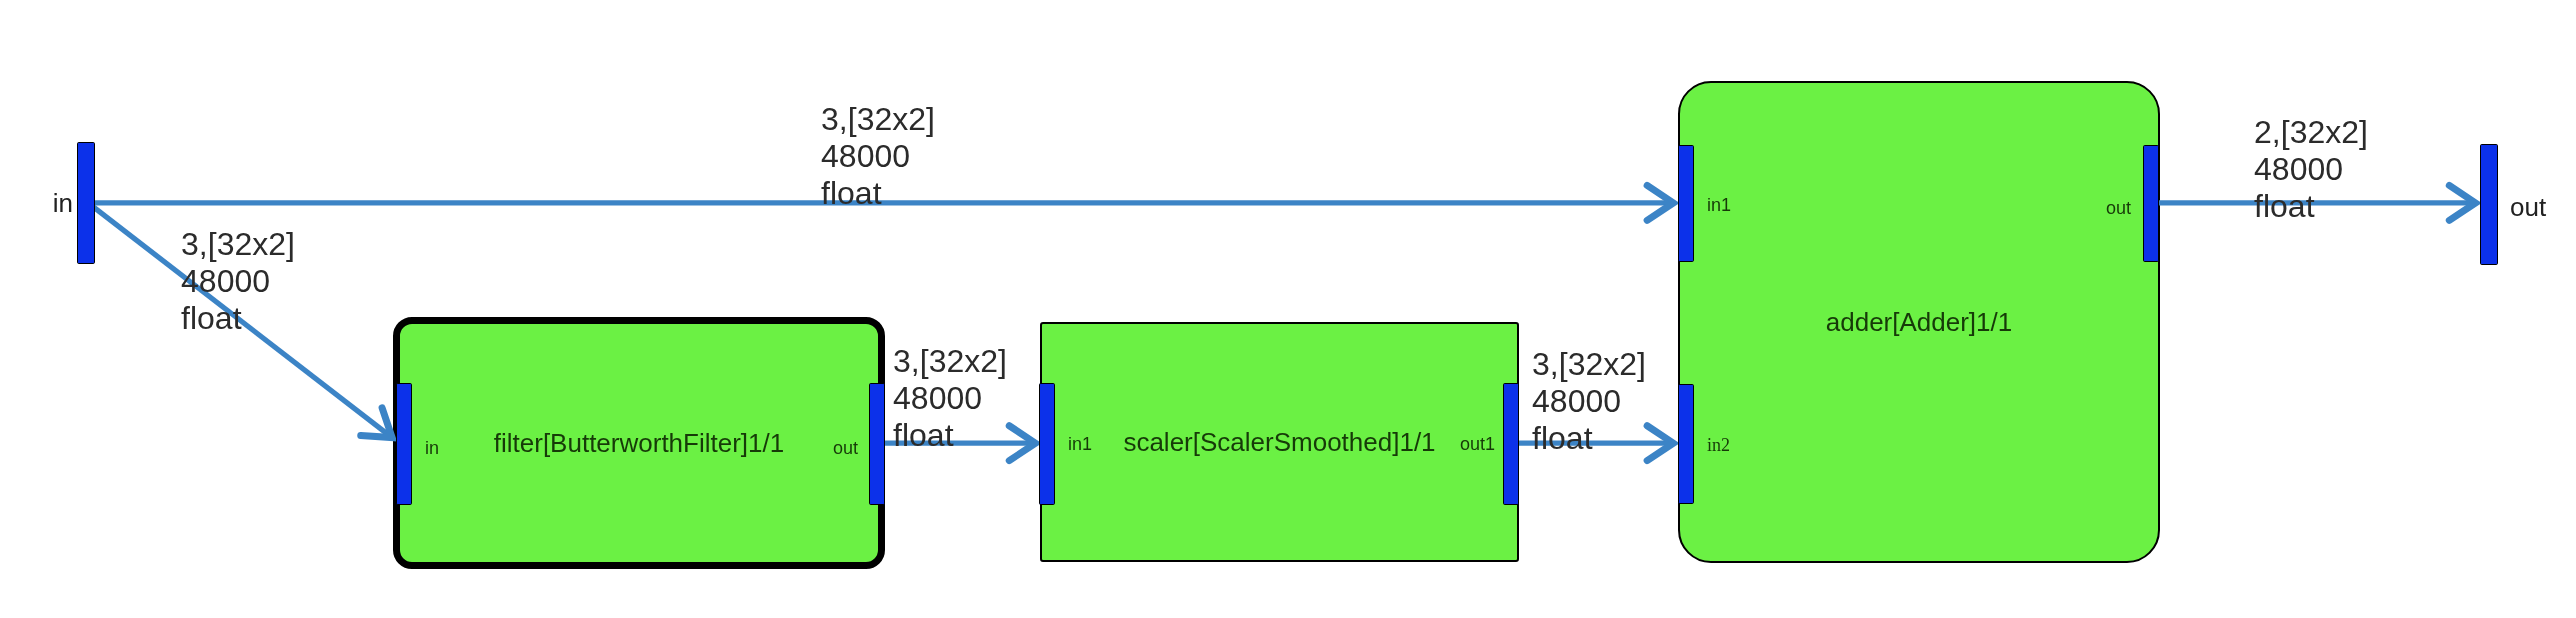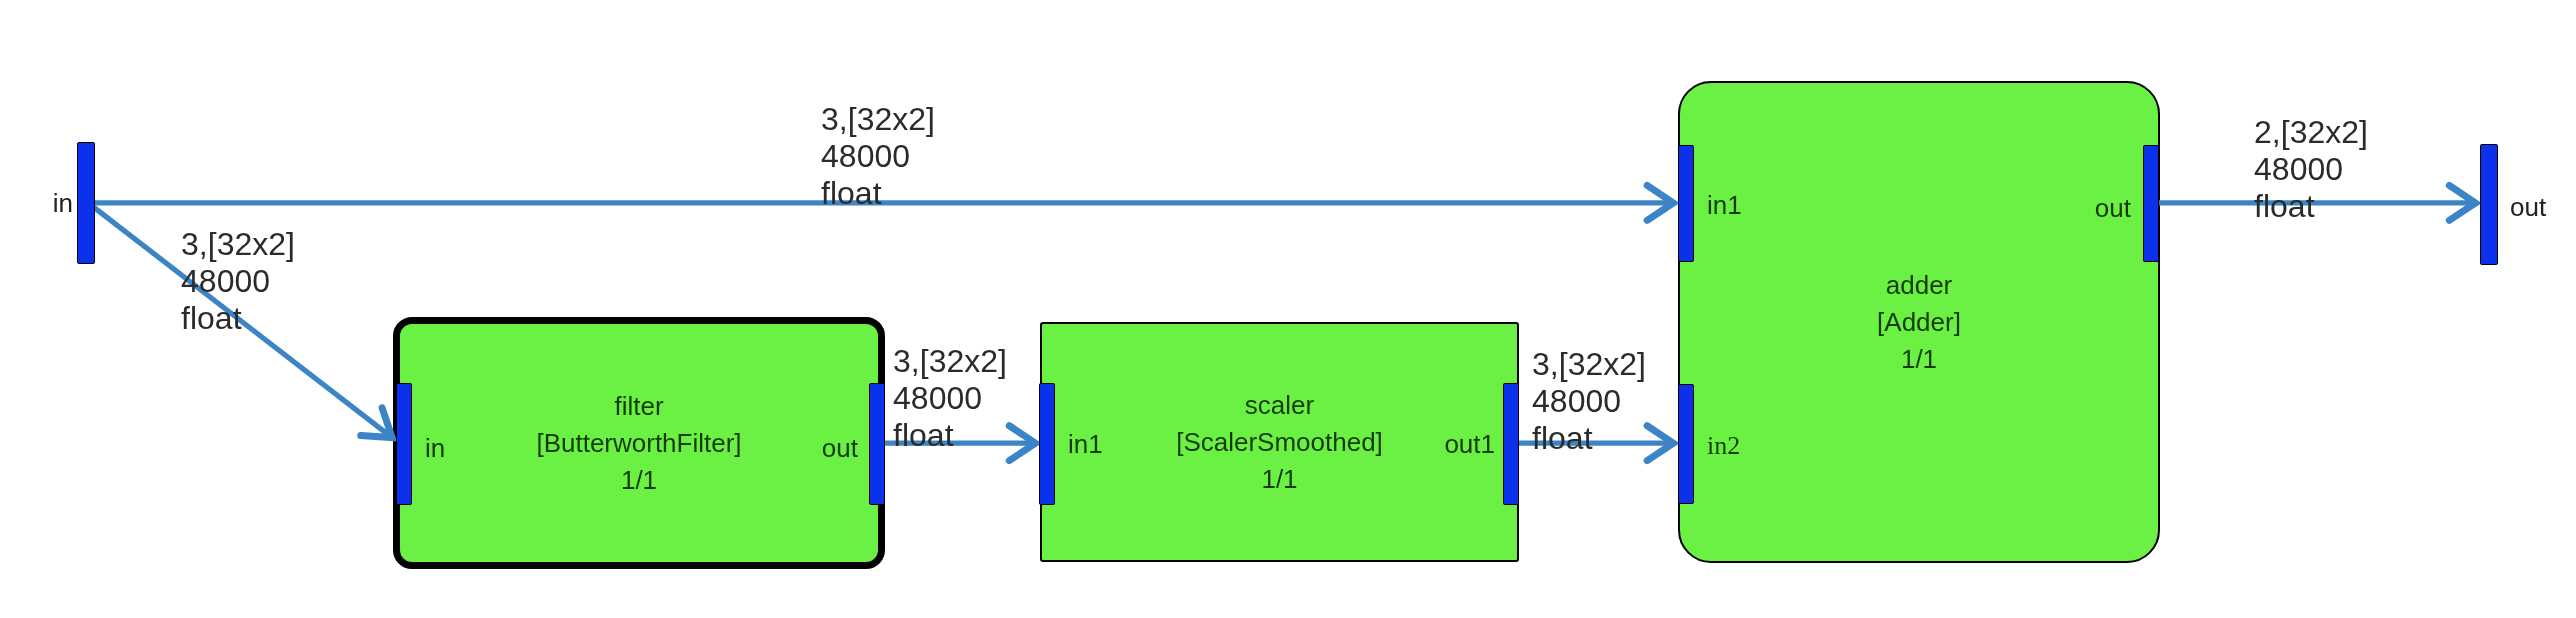--- a/index.html
+++ b/index.html
@@ -11,32 +11,32 @@
   #canvas{
     position:relative; width:2576px; height:619px; background:#ffffff;
     font-family:"Liberation Sans", sans-serif; overflow:hidden;
   }
   #edges{position:absolute;left:0;top:0;width:2576px;height:619px;z-index:2;}
   .edge-line{stroke:var(--edge_stroke);stroke-width:6;fill:none;}
   .edge-arrow{stroke:var(--edge_stroke);stroke-width:8;fill:none;stroke-linecap:round;}
   .node{
     position:absolute; box-sizing:border-box; background:var(--node_fill);
     border:2.6px solid var(--node_border); z-index:1;
-    display:flex; flex-direction:column; align-items:center; justify-content:center;
+    display:flex; align-items:center; justify-content:center;
     text-align:center; color:var(--node_text);
     font-size:26px; line-height:37px;
   }
   .node.selected{border-width:7.9px;}
   .port{
     position:absolute; box-sizing:border-box; background:var(--port_fill);
     border:1.7px solid #000; border-radius:1.7px; z-index:3;
   }
   .port-label{
     position:absolute; z-index:4; color:var(--node_text);
-    font-size:26px; line-height:31px; white-space:nowrap;
+    font-size:18px; line-height:31px; white-space:nowrap;
   }
   .port-label.right{text-align:right;}
   .terminal-label{
     position:absolute; z-index:4; color:var(--terminal_label_text);
     font-size:26px; line-height:31px; white-space:nowrap;
   }
   .terminal-label.right{text-align:right;}
   .edge-label{
     position:absolute; z-index:4; transform:translateX(-50%);
     color:var(--edge_label_text); font-size:32px; line-height:37px;

